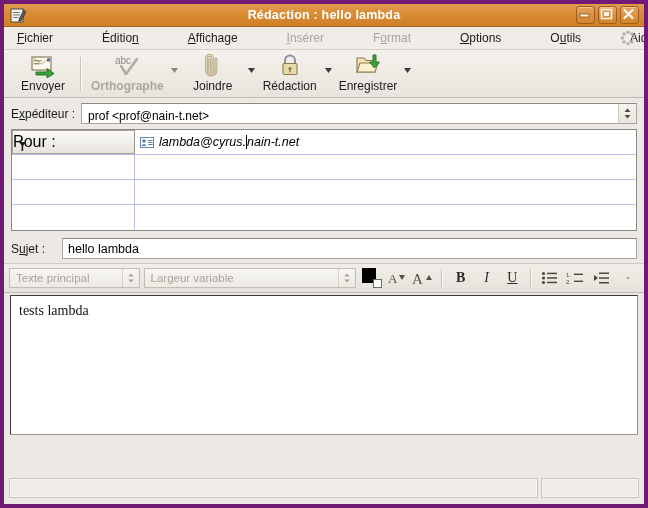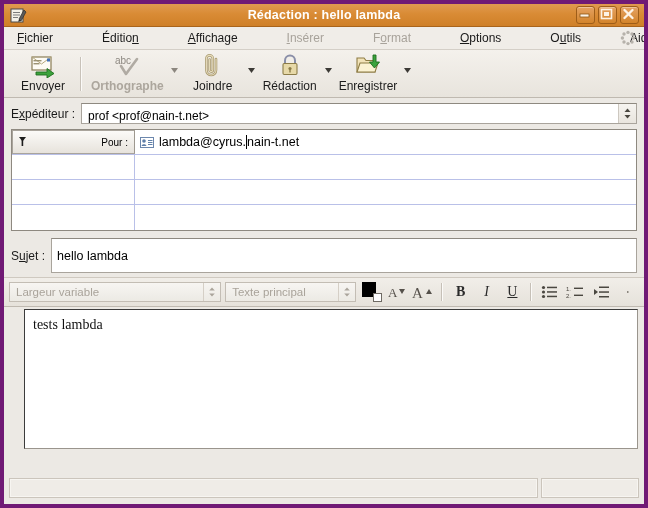--- a/index.html
+++ b/index.html
@@ -210,70 +210,72 @@
     border-bottom: 1px solid #b9c0e8;
     box-sizing: border-box;
   }
   .recip-row:last-child { border-bottom: none; }
   .recip-label-cell {
     width: 123px;
     flex: 0 0 123px;
     border-right: 1px solid #b9c0e8;
     display: flex;
     align-items: center;
-    justify-content: flex-end;
+    justify-content: flex-start;
     padding-right: 6px;
     box-sizing: border-box;
-    font-size: 10px;
+    font-size: 16px;
   }
   .recip-label-cell.filled {
     background: linear-gradient(to bottom, #fbfaf8, #e7e3dc);
     border: 1px solid #a9a49c;
     border-right: 1px solid #9d988f;
     position: relative;
   }
   .recip-tri {
     position: absolute;
     left: 6px;
     top: 6px;
   }
   .recip-value-cell {
     flex: 1;
     display: flex;
     align-items: center;
     padding-left: 5px;
     font-size: 12.5px;
     position: relative;
+    font-style: italic;
   }
   .card-icon { margin-right: 5px; display: flex; }
   .caret {
     display: inline-block;
     width: 1px;
     height: 14px;
     background: #000;
     vertical-align: middle;
     margin: 0 0px;
   }
 
   .row-subject {
     display: flex;
     align-items: center;
     margin-top: 7px;
   }
   .subject-input {
     flex: 1;
-    height: 35px;
+    height: 21px;
     background: #ffffff;
     border: 1px solid #a9a49c;
     border-top-color: #8e8980;
     display: flex;
     align-items: center;
     padding-left: 5px;
     font-size: 12.5px;
     box-sizing: border-box;
+    margin-left: 11px;
   }
 
   
   .formatbar {
     height: 28px;
     background: linear-gradient(to bottom, #f1eee9, #e6e2db);
     border-top: 1px solid #cfc9c0;
     border-bottom: 1px solid #bfb9b0;
     display: flex;
     align-items: center;
@@ -336,21 +338,21 @@
     width: 1px;
     height: 18px;
     background: #c6c0b7;
     border-right: 1px solid #fbfaf8;
     margin: 0 3px;
   }
 
   
   .bodywrap {
     background: #ece9e4;
-    padding: 2px 6px 0 20px;
+    padding: 2px 6px 0 6px;
     height: 140px;
   }
   .bodyedit {
     background: #ffffff;
     border: 1px solid #3b3b3b;
     border-right-color: #9a958d;
     border-bottom-color: #9a958d;
     height: 100%;
     box-sizing: border-box;
     padding: 7px 8px;
@@ -584,32 +586,32 @@
 
     <div class="row-subject">
       <span class="field-label">S<u>u</u>jet :</span>
       <div class="subject-input">
         <span>hello lambda</span>
       </div>
     </div>
   </div>
 
   <div class="formatbar">
-    <div class="fmt-select w2">
-      <span>Largeur variable</span>
+    <div class="fmt-select w1">
+      <span>Texte principal</span>
       <span class="fmt-spin">
         <svg width="8" height="12" viewBox="0 0 8 12">
           <path d="M4 1.5 L6.8 4.6 L1.2 4.6 Z" fill="#aaa49b"></path>
           <path d="M4 10.5 L6.8 7.4 L1.2 7.4 Z" fill="#aaa49b"></path>
         </svg>
       </span>
     </div>
 
-    <div class="fmt-select w1">
-      <span>Texte principal</span>
+    <div class="fmt-select w2">
+      <span>Largeur variable</span>
       <span class="fmt-spin">
         <svg width="8" height="12" viewBox="0 0 8 12">
           <path d="M4 1.5 L6.8 4.6 L1.2 4.6 Z" fill="#aaa49b"></path>
           <path d="M4 10.5 L6.8 7.4 L1.2 7.4 Z" fill="#aaa49b"></path>
         </svg>
       </span>
     </div>
 
     <div class="color-swatch">
       <span class="fg"></span>

